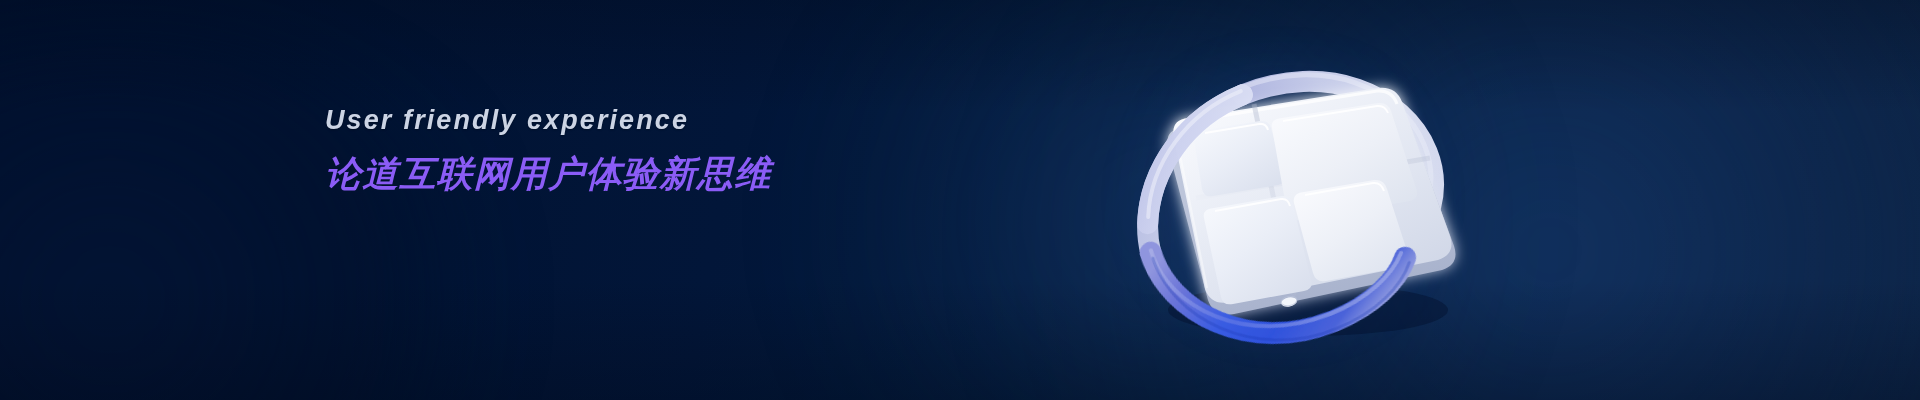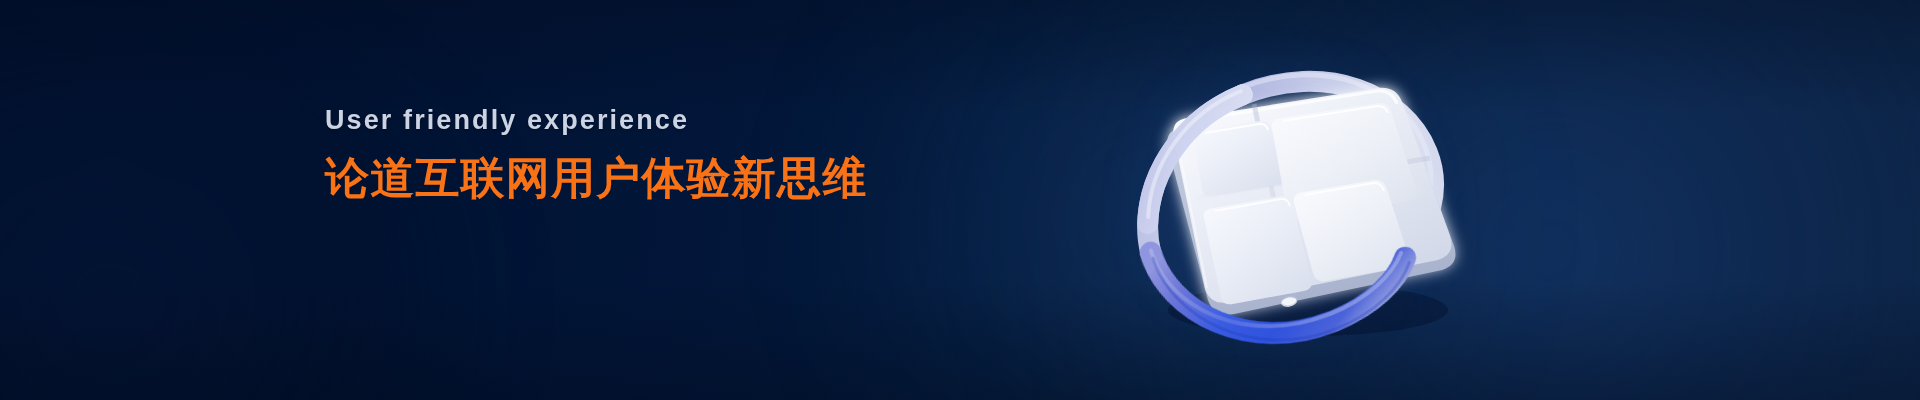--- a/index.html
+++ b/index.html
@@ -73,36 +73,37 @@
     background:
       linear-gradient(to bottom, rgba(0,8,24,0.30) 0%, rgba(0,0,0,0) 28%, rgba(0,0,0,0) 70%, rgba(0,8,24,0.34) 100%);
   }
 
   
   .text-block {
     position: absolute;
     left: 325px;
     top: 104px;
     width: 620px;
+    font-style: italic;
   }
   .eyebrow {
     font-size: 27px;
     font-weight: 700;
     letter-spacing: 2.1px;
     color: #ccd4e4;
     line-height: 1.25;
     margin: 0 0 14px 0;
     white-space: nowrap;
     text-shadow: 0 1px 2px rgba(0,0,0,0.25);
   }
   .headline {
-    font-size: 44px;
+    font-size: 36px;
     font-weight: 700;
     letter-spacing: 1.2px;
-    color: #f97316;
+    color: #8b5cf6;
     line-height: 1.2;
     margin: 0;
     white-space: nowrap;
   }
 
   
   .art {
     position: absolute;
     left: 1078px;
     top: 48px;

